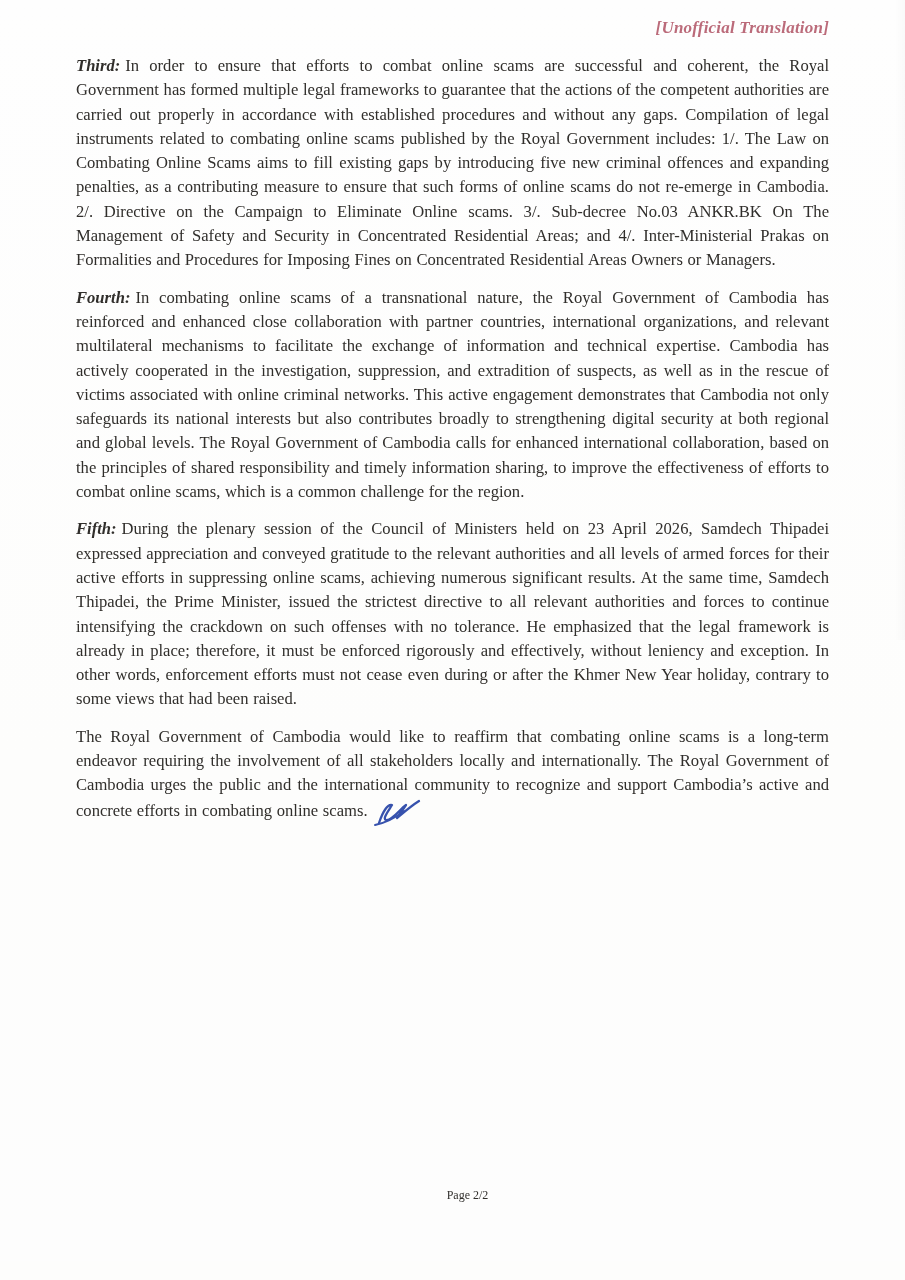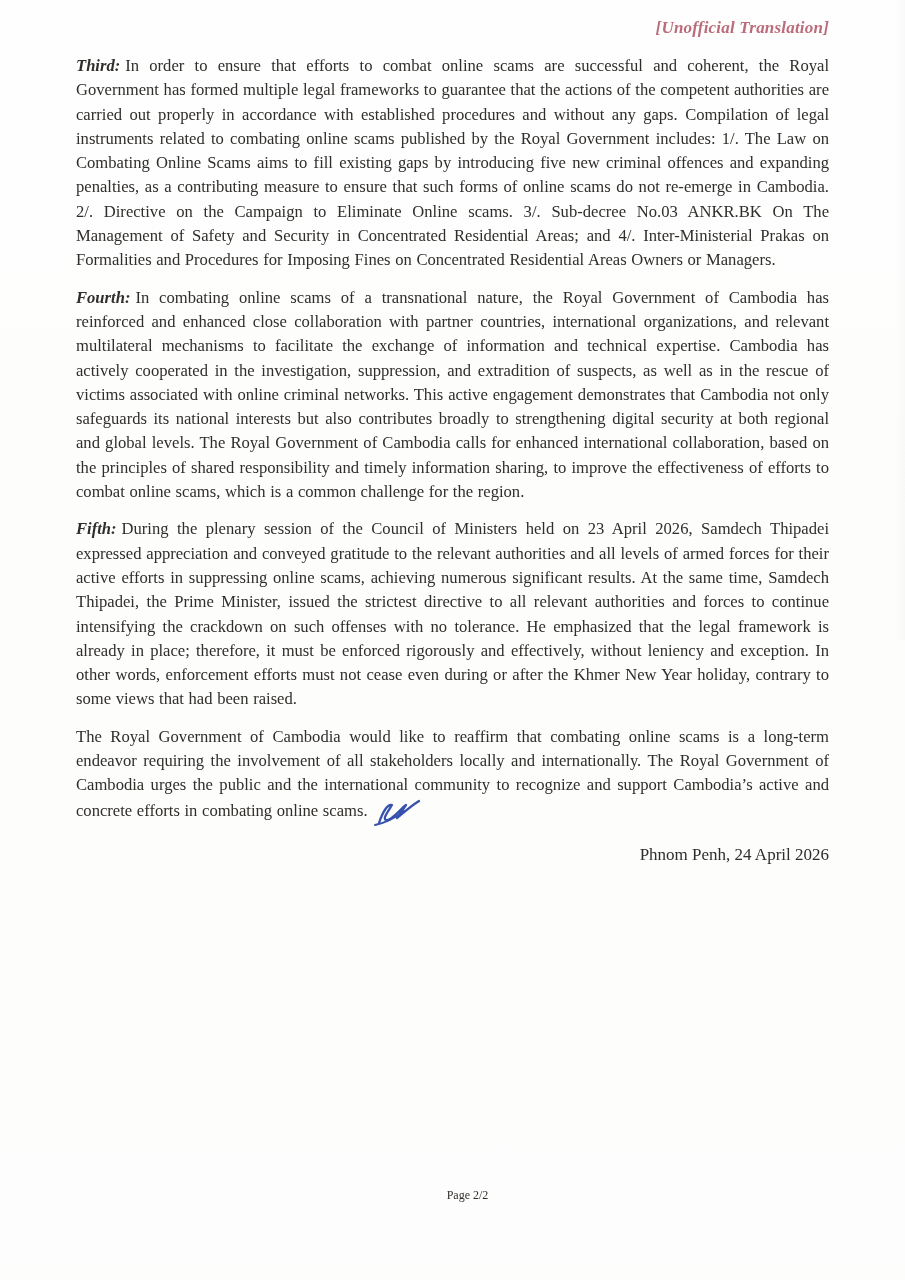--- a/index.html
+++ b/index.html
@@ -94,17 +94,16 @@
 
     <p class="para"><strong>Fourth:</strong><span>In combating online scams of a transnational nature, the Royal Government of Cambodia has reinforced and enhanced close collaboration with partner countries, international organizations, and relevant multilateral mechanisms to facilitate the exchange of information and technical expertise. Cambodia has actively cooperated in the investigation, suppression, and extradition of suspects, as well as in the rescue of victims associated with online criminal networks. This active engagement demonstrates that Cambodia not only safeguards its national interests but also contributes broadly to strengthening digital security at both regional and global levels. The Royal Government of Cambodia calls for enhanced international collaboration, based on the principles of shared responsibility and timely information sharing, to improve the effectiveness of efforts to combat online scams, which is a common challenge for the region.</span></p>
 
     <p class="para"><strong>Fifth:</strong><span>During the plenary session of the Council of Ministers held on 23 April 2026, Samdech Thipadei expressed appreciation and conveyed gratitude to the relevant authorities and all levels of armed forces for their active efforts in suppressing online scams, achieving numerous significant results. At the same time, Samdech Thipadei, the Prime Minister, issued the strictest directive to all relevant authorities and forces to continue intensifying the crackdown on such offenses with no tolerance. He emphasized that the legal framework is already in place; therefore, it must be enforced rigorously and effectively, without leniency and exception. In other words, enforcement efforts must not cease even during or after the Khmer New Year holiday, contrary to some views that had been raised.</span></p>
 
     <p class="para"><strong></strong><span>The Royal Government of Cambodia would like to reaffirm that combating online scams is a long-term endeavor requiring the involvement of all stakeholders locally and internationally. The Royal Government of Cambodia urges the public and the international community to recognize and support Cambodia’s active and concrete efforts in combating online scams.</span><span class="sig-wrap"><svg width="54" height="30" viewBox="0 0 54 30" xmlns="http://www.w3.org/2000/svg">
           <path d="M9 25 C13 13, 18 6, 22 7 C19 12, 12 21, 16 22 C22 23, 30 11, 36 7 L27 20 C33 15, 41 8, 49 3" stroke="#3752ad" fill="none" stroke-width="2.3" stroke-linecap="round" stroke-linejoin="round"></path>
           <path d="M5 27 C15 25, 25 20, 34 13" stroke="#3752ad" fill="none" stroke-width="2" stroke-linecap="round"></path>
         </svg></span></p>
 
-    <p class="dateline">Phnom Penh, 24 April 2026</p>
   </div>
 
   <div class="footer">Page 2/2</div>
 </div>
 
 </body></html>

